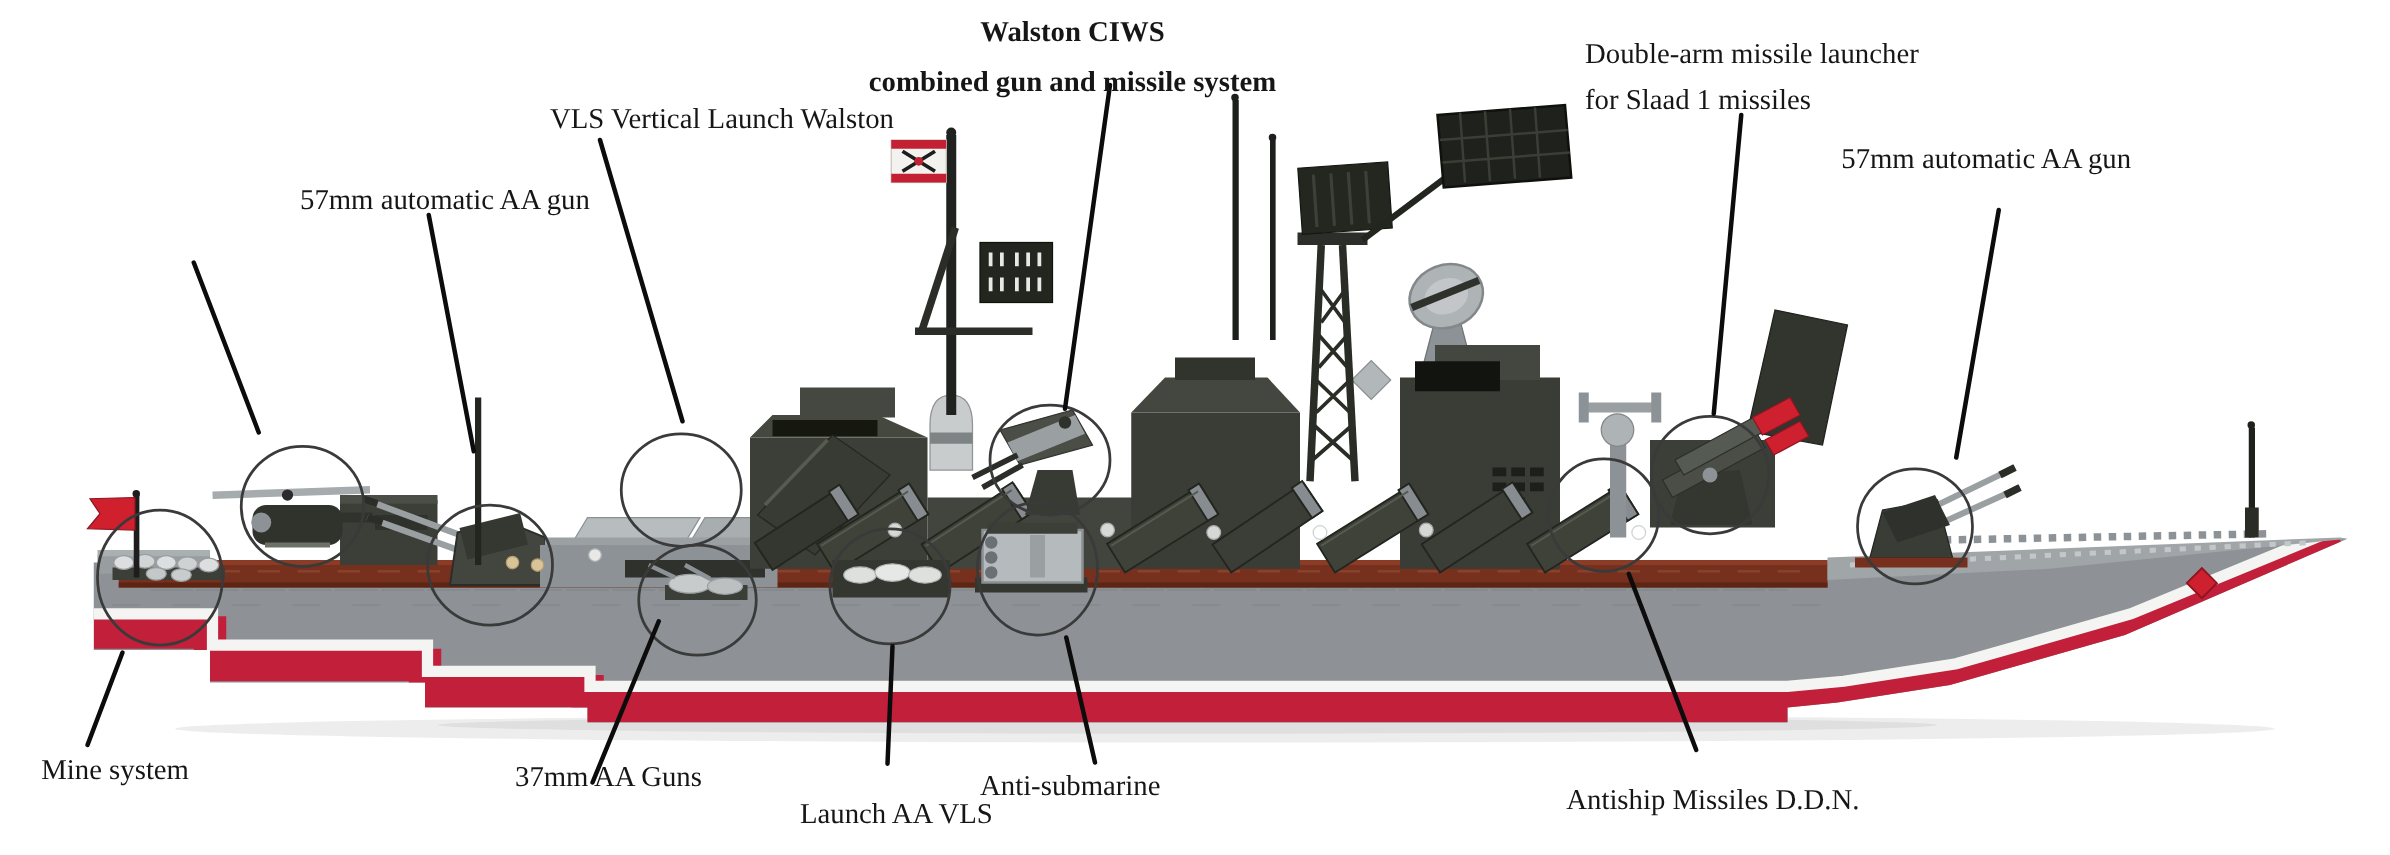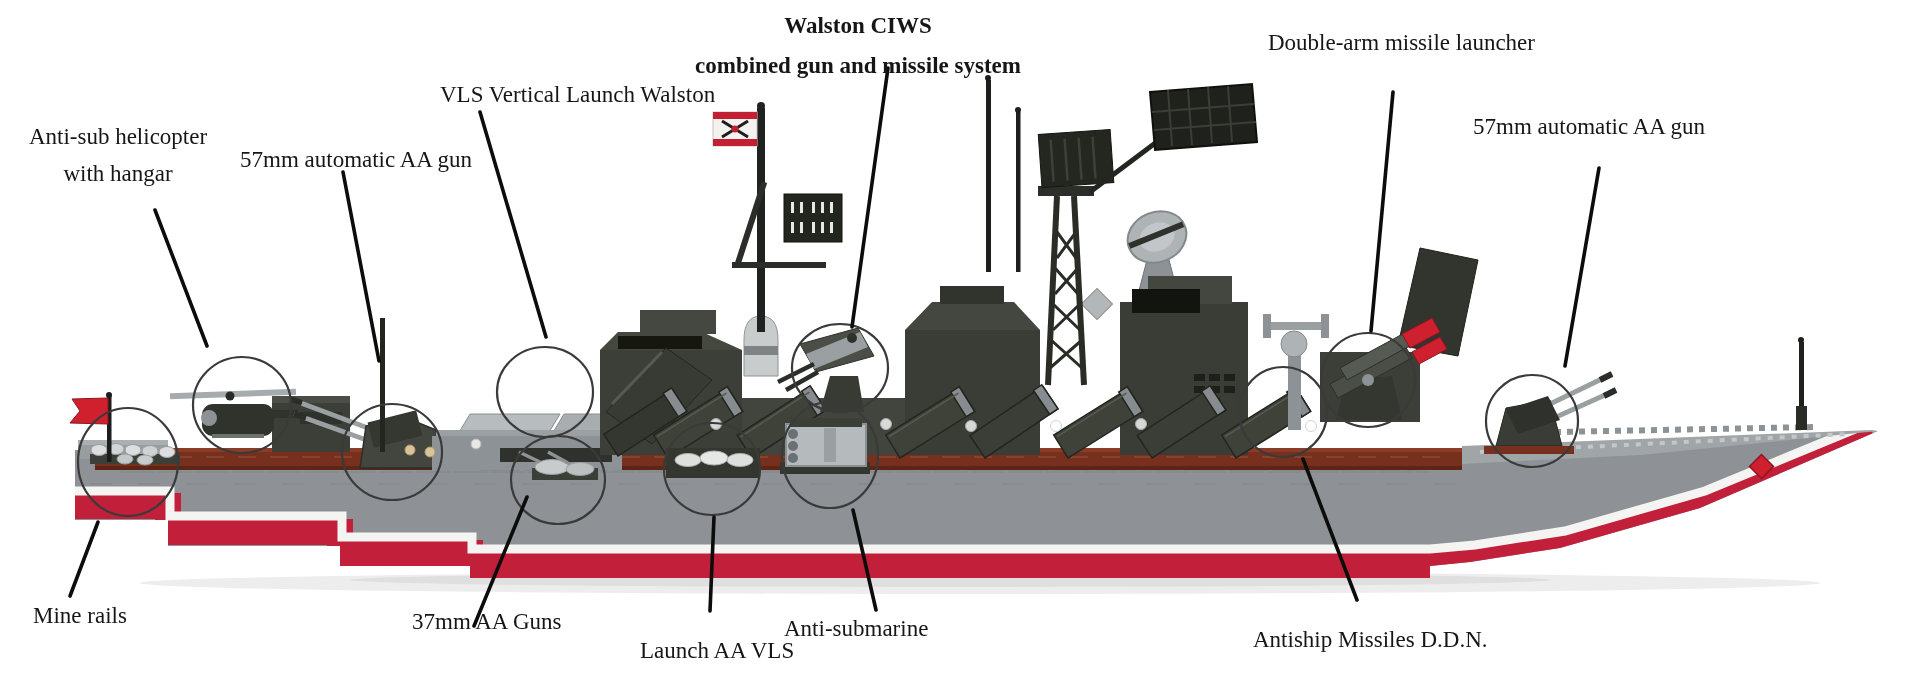--- a/index.html
+++ b/index.html
@@ -364,34 +364,31 @@
     </g>
   </svg>
 
   <div class="label center" id="lbl-walston">
     <div>Walston CIWS</div>
     <div>combined gun and missile system</div>
   </div>
 
   <div class="label" id="lbl-vls">VLS Vertical Launch Walston</div>
 
-  <div class="label center" id="lbl-antisub-heli">
-    <div>Anti-sub helicopter</div>
-    <div>with hangar</div>
-  </div>
 
   <div class="label" id="lbl-57-left">57mm automatic AA gun</div>
 
   <div class="label" id="lbl-double-arm">
     <div>Double-arm missile launcher</div>
+    <div>for Slaad 1 missiles</div>
   </div>
 
   <div class="label" id="lbl-57-right">57mm automatic AA gun</div>
 
-  <div class="label" id="lbl-mine-rails">Mine rails</div>
+  <div class="label" id="lbl-mine-rails">Mine system</div>
 
   <div class="label" id="lbl-37mm">37mm AA Guns</div>
 
   <div class="label" id="lbl-small-vls">Launch AA VLS</div>
 
   <div class="label" id="lbl-torpedo">
     <div>Anti-submarine</div>
   </div>
 
   <div class="label" id="lbl-antiship">Antiship Missiles D.D.N.</div>

